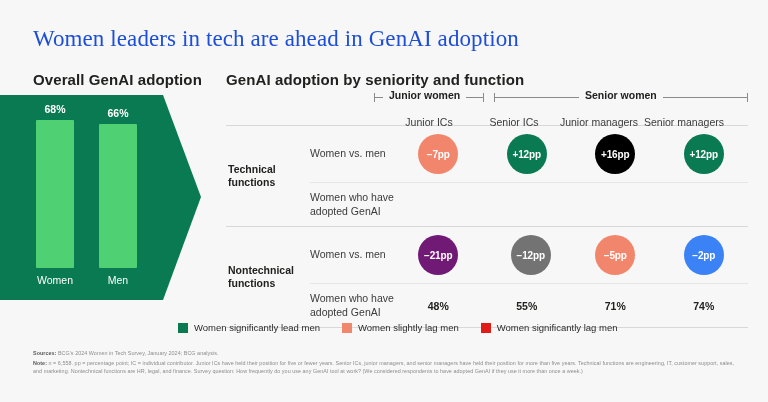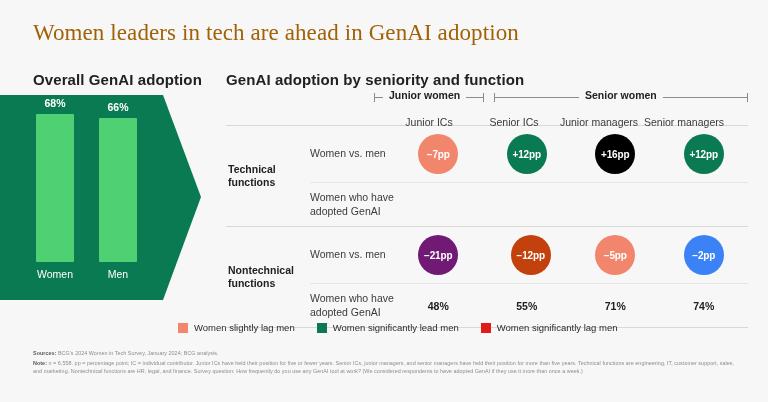--- a/index.html
+++ b/index.html
@@ -14,25 +14,25 @@
     overflow: hidden;
   }
   .page {
     position: absolute; inset: 0;
     background: #f7f7f7;
   }
 
   
   .title {
     position: absolute;
-    left: 33px; top: 20px;
+    left: 33px; top: 26px;
     font-family: "Liberation Serif", serif;
     font-size: 23px;
     font-weight: 400;
-    color: #a16207;
+    color: #1d4ed8;
     letter-spacing: 0.1px;
     white-space: nowrap;
   }
 
   
   .sec-head {
     position: absolute;
     font-size: 15px;
     font-weight: bold;
     color: #21211f;
@@ -45,21 +45,21 @@
   
   .green-panel {
     position: absolute;
     left: 0; top: 95px;
     width: 201px; height: 205px;
     background: #0a7a52;
     clip-path: polygon(0 0, 163px 0, 201px 102px, 163px 205px, 0 205px);
   }
   .bars {
     position: absolute;
-    left: 0; top: 89px;
+    left: 0; top: 95px;
     width: 201px; height: 205px;
   }
   .bar-wrap {
     position: absolute;
     bottom: 32px;
     width: 38px;
   }
   .bar-wrap.w { left: 36px; }
   .bar-wrap.m { left: 99px; }
   .bar-val {
@@ -327,21 +327,21 @@
         </span>
       </div>
       <div class="grp-rows">
         <div class="row r1">
           <div class="row-label">Women vs. men</div>
           <div class="cells">
             <div class="cell">
               <div class="bubble" id="b-n0" style="background: #701a75;">−21pp</div>
             </div>
             <div class="cell">
-              <div class="bubble" id="b-n1" style="background: #c2410c; margin-left: 8px;">−12pp</div>
+              <div class="bubble" id="b-n1" style="background: #737373; margin-left: 8px;">−12pp</div>
             </div>
             <div class="cell">
               <div class="bubble" id="b-n2" style="background: rgb(242, 134, 108);">−5pp</div>
             </div>
             <div class="cell">
               <div class="bubble" id="b-n3" style="background: #3b82f6;">−2pp</div>
             </div>
           </div>
         </div>
         <div class="rule light"></div>
@@ -366,26 +366,26 @@
           </div>
         </div>
       </div>
     </div>
 
     <div class="rule"></div>
   </div>
 
   <div class="legend">
     <div class="leg-item">
+      <span class="swatch" id="sw0" style="background: rgb(10, 122, 82);"></span>
+      <span>Women significantly lead men</span>
+    </div>
+    <div class="leg-item">
       <span class="swatch" id="sw1" style="background: rgb(242, 134, 108);"></span>
       <span>Women slightly lag men</span>
-    </div>
-    <div class="leg-item">
-      <span class="swatch" id="sw0" style="background: rgb(10, 122, 82);"></span>
-      <span>Women significantly lead men</span>
     </div>
     <div class="leg-item">
       <span class="swatch" id="sw2" style="background: rgb(224, 27, 24);"></span>
       <span>Women significantly lag men</span>
     </div>
   </div>
 
   <div class="foot">
     <p><b>Sources:</b><span> BCG’s 2024 Women in Tech Survey, January 2024; BCG analysis.</span></p>
     <p><b>Note:</b><span> n = 6,558. pp = percentage point; IC = individual contributor. Junior ICs have held their position for five or fewer years. Senior ICs, junior managers, and senior managers have held their position for more than five years. Technical functions are engineering, IT, customer support, sales, and marketing. Nontechnical functions are HR, legal, and finance. Survey question: How frequently do you use any GenAI tool at work? (We considered respondents to have adopted GenAI if they use it more than once a week.)</span></p>

